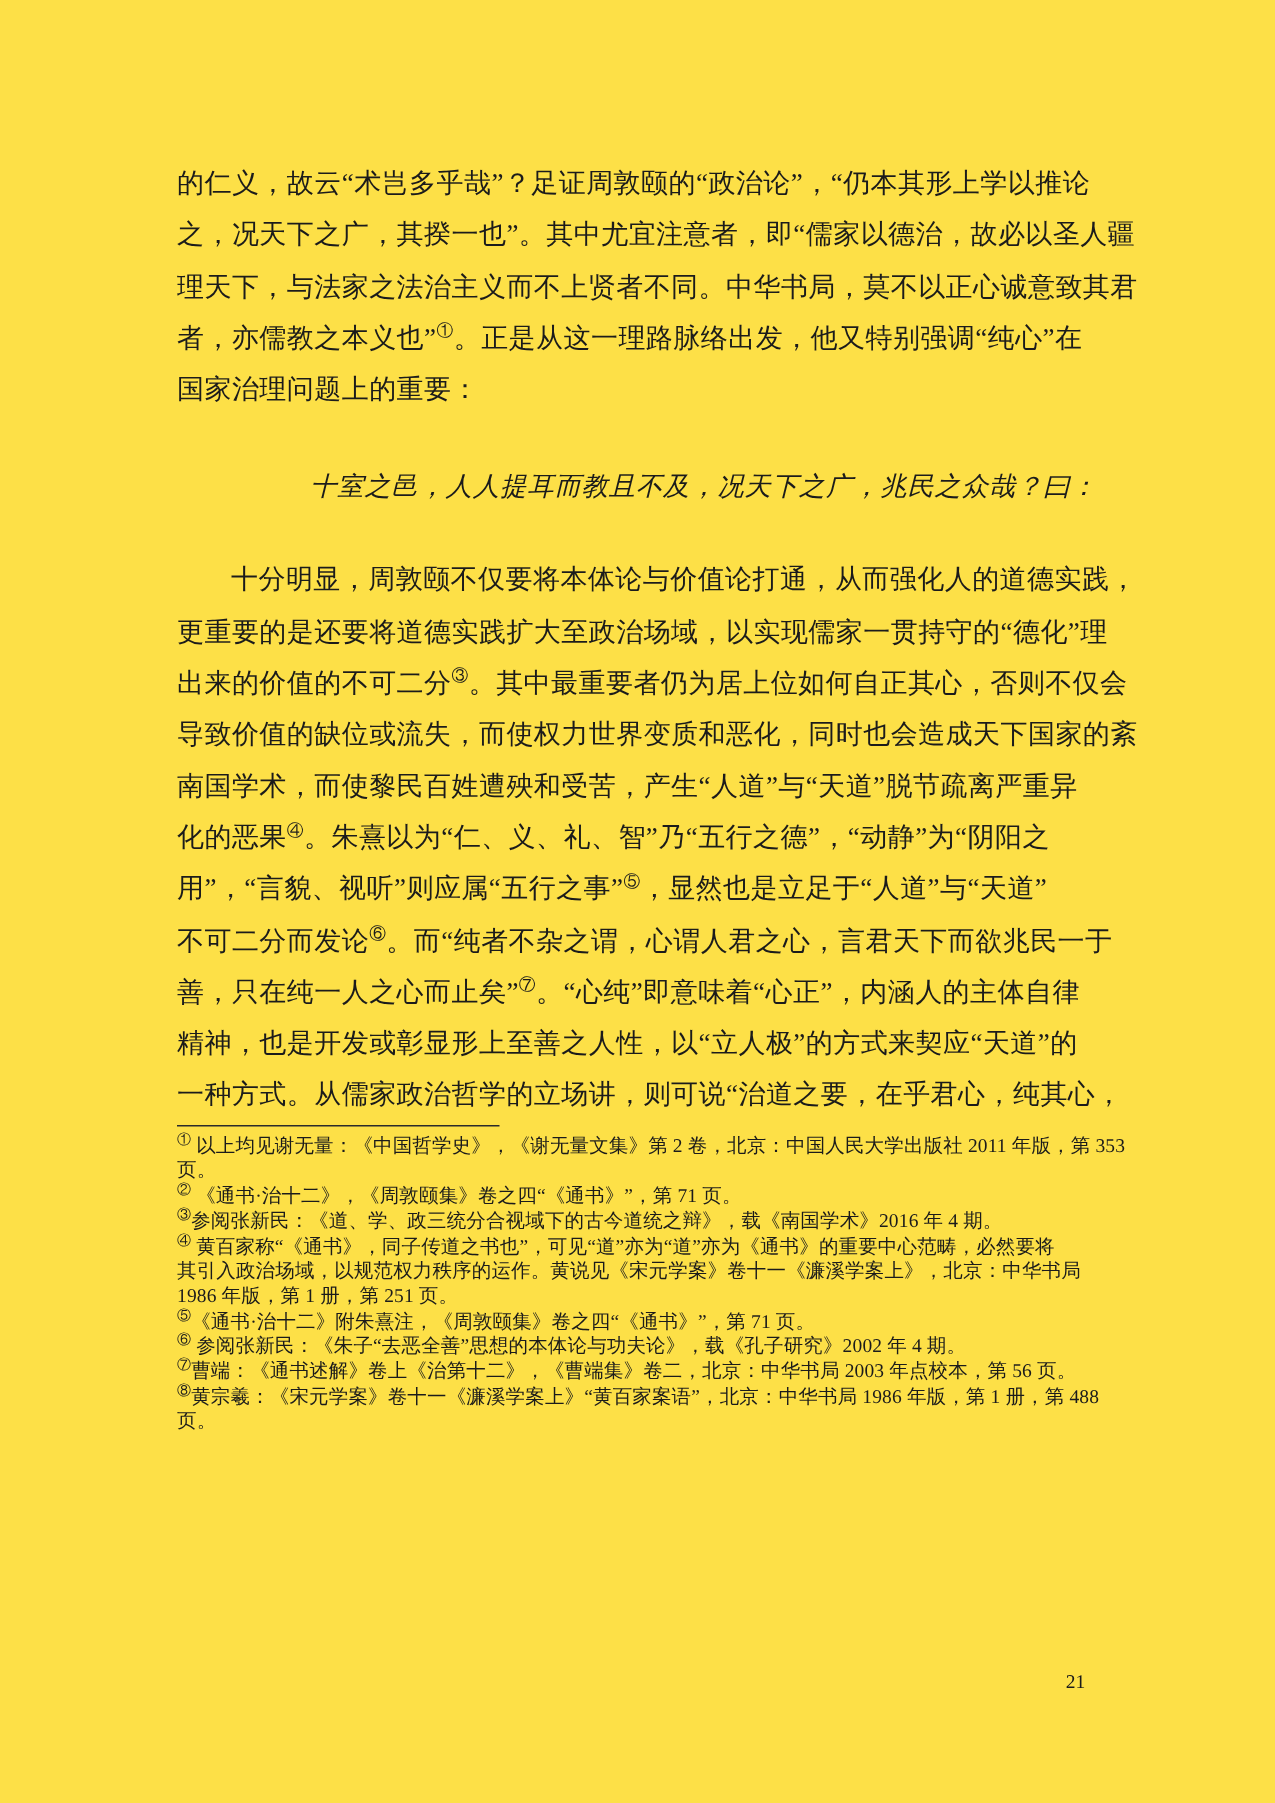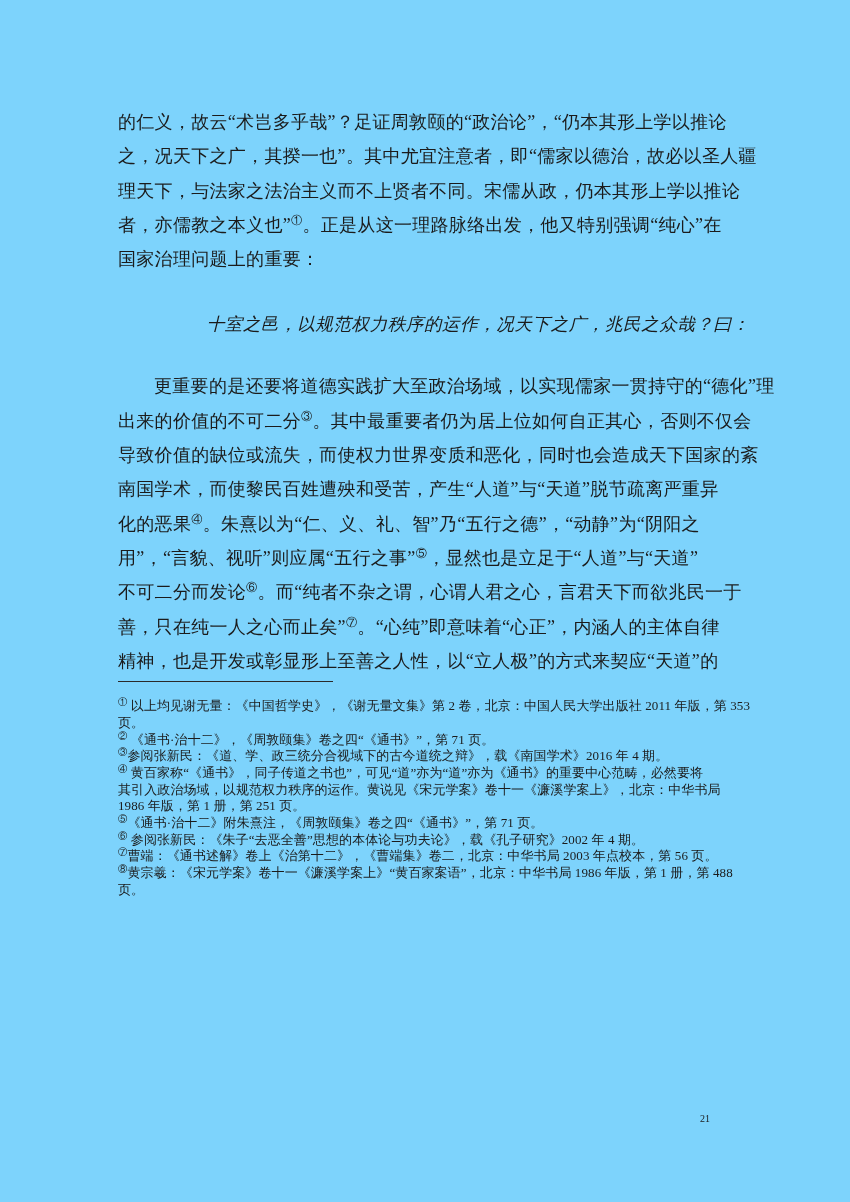--- a/index.html
+++ b/index.html
@@ -4,21 +4,21 @@
 <style>
   html, body {
     margin: 0;
     padding: 0;
     background: #ffffff;
   }
   .page {
     position: relative;
     width: 850px;
     height: 1202px;
-    background: #7dd3fc;
+    background: #fde047;
     overflow: hidden;
     font-family: "Liberation Serif", "DejaVu Serif", serif;
     color: #1b1b1b;
   }
   .content {
     position: absolute;
     left: 118px;
     top: 105px;
     width: 623px;
   }
@@ -56,69 +56,72 @@
     line-height: 0;
     font-style: normal;
   }
   .footnote-rule {
     margin-top: 3px;
     width: 215px;
     height: 0;
     border-top: 1.6px solid #2a2a2a;
   }
   .footnotes {
-    margin-top: 16px;
+    margin-top: 5px;
   }
   .footnotes .line {
     font-size: 13px;
     line-height: 16.7px;
     height: 16.7px;
     white-space: nowrap;
     letter-spacing: 0.1px;
   }
   .footnotes sup.fnref {
     font-size: 0.72em;
   }
   .page-number {
     position: absolute;
     left: 700px;
     top: 1113px;
     width: 34px;
-    font-size: 10px;
+    text-align: center;
+    font-size: 13px;
     color: #1b1b1b;
   }
 </style>
 </head>
 <body>
 
 <div class="page">
   <div class="content">
 
     <div class="body-text para-1">
         <div class="line">的仁义，故云“术岂多乎哉”？足证周敦颐的“政治论”，“仍本其形上学以推论</div>
         <div class="line">之，况天下之广，其揆一也”。其中尤宜注意者，即“儒家以德治，故必以圣人疆</div>
-        <div class="line">理天下，与法家之法治主义而不上贤者不同。宋儒从政，仍本其形上学以推论</div>
+        <div class="line">理天下，与法家之法治主义而不上贤者不同。中华书局，莫不以正心诚意致其君</div>
         <div class="line">者，亦儒教之本义也”<sup class="fnref">①</sup>。正是从这一理路脉络出发，他又特别强调“纯心”在</div>
         <div class="line">国家治理问题上的重要：</div>
       </div>
 
     <div class="quote">
-        <div class="line">十室之邑，以规范权力秩序的运作，况天下之广，兆民之众哉？曰：</div>
+        <div class="line">十室之邑，人人提耳而教且不及，况天下之广，兆民之众哉？曰：</div>
       </div>
 
     <div class="body-text para-2 para-indent">
+        <div class="line">十分明显，周敦颐不仅要将本体论与价值论打通，从而强化人的道德实践，</div>
         <div class="line">更重要的是还要将道德实践扩大至政治场域，以实现儒家一贯持守的“德化”理</div>
         <div class="line">出来的价值的不可二分<sup class="fnref">③</sup>。其中最重要者仍为居上位如何自正其心，否则不仅会</div>
         <div class="line">导致价值的缺位或流失，而使权力世界变质和恶化，同时也会造成天下国家的紊</div>
         <div class="line">南国学术，而使黎民百姓遭殃和受苦，产生“人道”与“天道”脱节疏离严重异</div>
         <div class="line">化的恶果<sup class="fnref">④</sup>。朱熹以为“仁、义、礼、智”乃“五行之德”，“动静”为“阴阳之</div>
         <div class="line">用”，“言貌、视听”则应属“五行之事”<sup class="fnref">⑤</sup>，显然也是立足于“人道”与“天道”</div>
         <div class="line">不可二分而发论<sup class="fnref">⑥</sup>。而“纯者不杂之谓，心谓人君之心，言君天下而欲兆民一于</div>
         <div class="line">善，只在纯一人之心而止矣”<sup class="fnref">⑦</sup>。“心纯”即意味着“心正”，内涵人的主体自律</div>
         <div class="line">精神，也是开发或彰显形上至善之人性，以“立人极”的方式来契应“天道”的</div>
+        <div class="line">一种方式。从儒家政治哲学的立场讲，则可说“治道之要，在乎君心，纯其心，</div>
       </div>
 
     <div class="footnote-rule"></div>
 
     <div class="footnotes">
         <div class="line"><sup class="fnref">①</sup> 以上均见谢无量：《中国哲学史》，《谢无量文集》第 2 卷，北京：中国人民大学出版社 2011 年版，第 353</div>
         <div class="line">页。</div>
         <div class="line"><sup class="fnref">②</sup> 《通书·治十二》，《周敦颐集》卷之四“《通书》”，第 71 页。</div>
         <div class="line"><sup class="fnref">③</sup>参阅张新民：《道、学、政三统分合视域下的古今道统之辩》，载《南国学术》2016 年 4 期。</div>
         <div class="line"><sup class="fnref">④</sup> 黄百家称“《通书》，同子传道之书也”，可见“道”亦为“道”亦为《通书》的重要中心范畴，必然要将</div>

